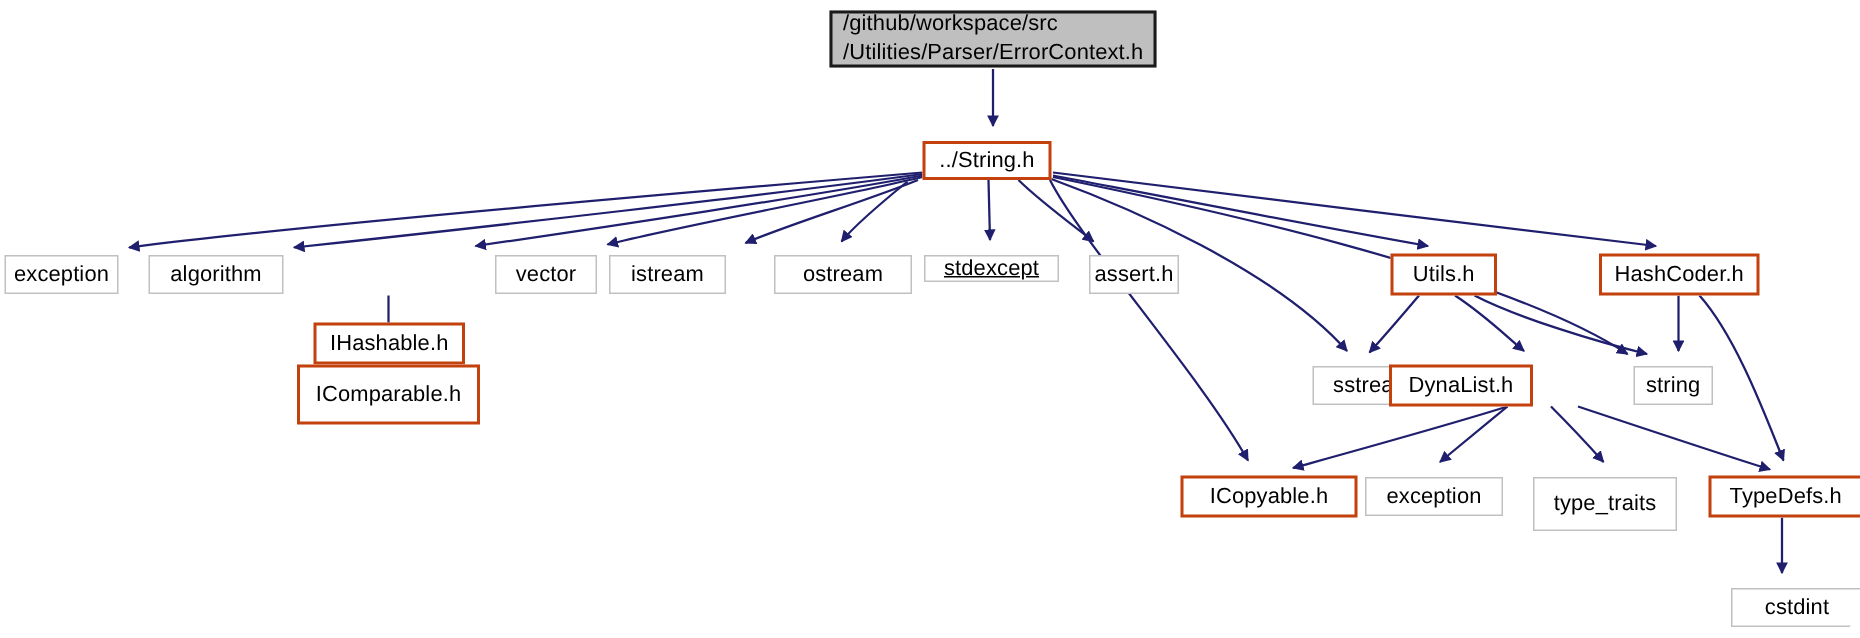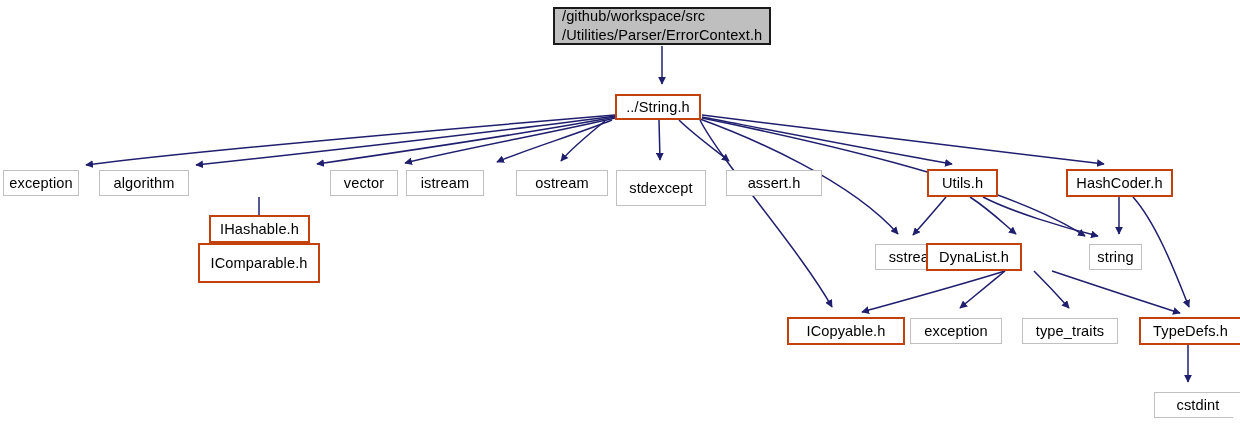--- a/index.html
+++ b/index.html
@@ -97,27 +97,27 @@
   <div id="nodes">
       <div class="node root" style="left: 553px; top: 7px; width: 218px; height: 38px;">/github/workspace/src
 /Utilities/Parser/ErrorContext.h</div>
       <div class="node proj" style="left: 615px; top: 94px; width: 86px; height: 26px;">../String.h</div>
       <div class="node sys" style="left: 3px; top: 170px; width: 76px; height: 26px;">exception</div>
       <div class="node sys" style="left: 99px; top: 170px; width: 90px; height: 26px;">algorithm</div>
       <div class="node proj" style="left: 209px; top: 169px; width: 101px; height: 28px; margin-top: 46px;">IHashable.h</div>
       <div class="node sys" style="left: 330px; top: 170px; width: 68px; height: 26px;">vector</div>
       <div class="node sys" style="left: 406px; top: 170px; width: 78px; height: 26px;">istream</div>
       <div class="node sys" style="left: 516px; top: 170px; width: 92px; height: 26px;">ostream</div>
-      <div class="node sys" style="left: 616px; top: 170px; width: 90px; height: 36px;">stdexcept</div>
-      <div class="node sys" style="left: 726px; top: 170px; width: 96px; height: 26px;">assert.h</div>
+      <div class="node sys" style="left: 616px; top: 170px; width: 90px; height: 18px; text-decoration: underline;">stdexcept</div>
+      <div class="node sys" style="left: 726px; top: 170px; width: 60px; height: 26px;">assert.h</div>
       <div class="node proj" style="left: 927px; top: 169px; width: 71px; height: 28px;">Utils.h</div>
       <div class="node proj" style="left: 1066px; top: 169px; width: 107px; height: 28px;">HashCoder.h</div>
       <div class="node proj" style="left: 198px; top: 243px; width: 122px; height: 40px;">IComparable.h</div>
       <div class="node sys" style="left: 875px; top: 244px; width: 80px; height: 26px;">sstream</div>
       <div class="node proj" style="left: 926px; top: 243px; width: 96px; height: 28px;">DynaList.h</div>
       <div class="node sys" style="left: 1089px; top: 244px; width: 53px; height: 26px;">string</div>
       <div class="node proj" style="left: 787px; top: 317px; width: 118px; height: 28px;">ICopyable.h</div>
       <div class="node sys" style="left: 910px; top: 318px; width: 92px; height: 26px;">exception</div>
-      <div class="node sys" style="left: 1022px; top: 318px; width: 96px; height: 26px;">type_traits</div>
+      <div class="node sys" style="left: 1022px; top: 318px; width: 96px; height: 36px;">type_traits</div>
       <div class="node proj" style="left: 1139px; top: 317px; width: 103px; height: 28px;">TypeDefs.h</div>
       <div class="node sys" style="left: 1154px; top: 392px; width: 88px; height: 26px;">cstdint</div>
     </div>
 </div>
 
 </body></html>

